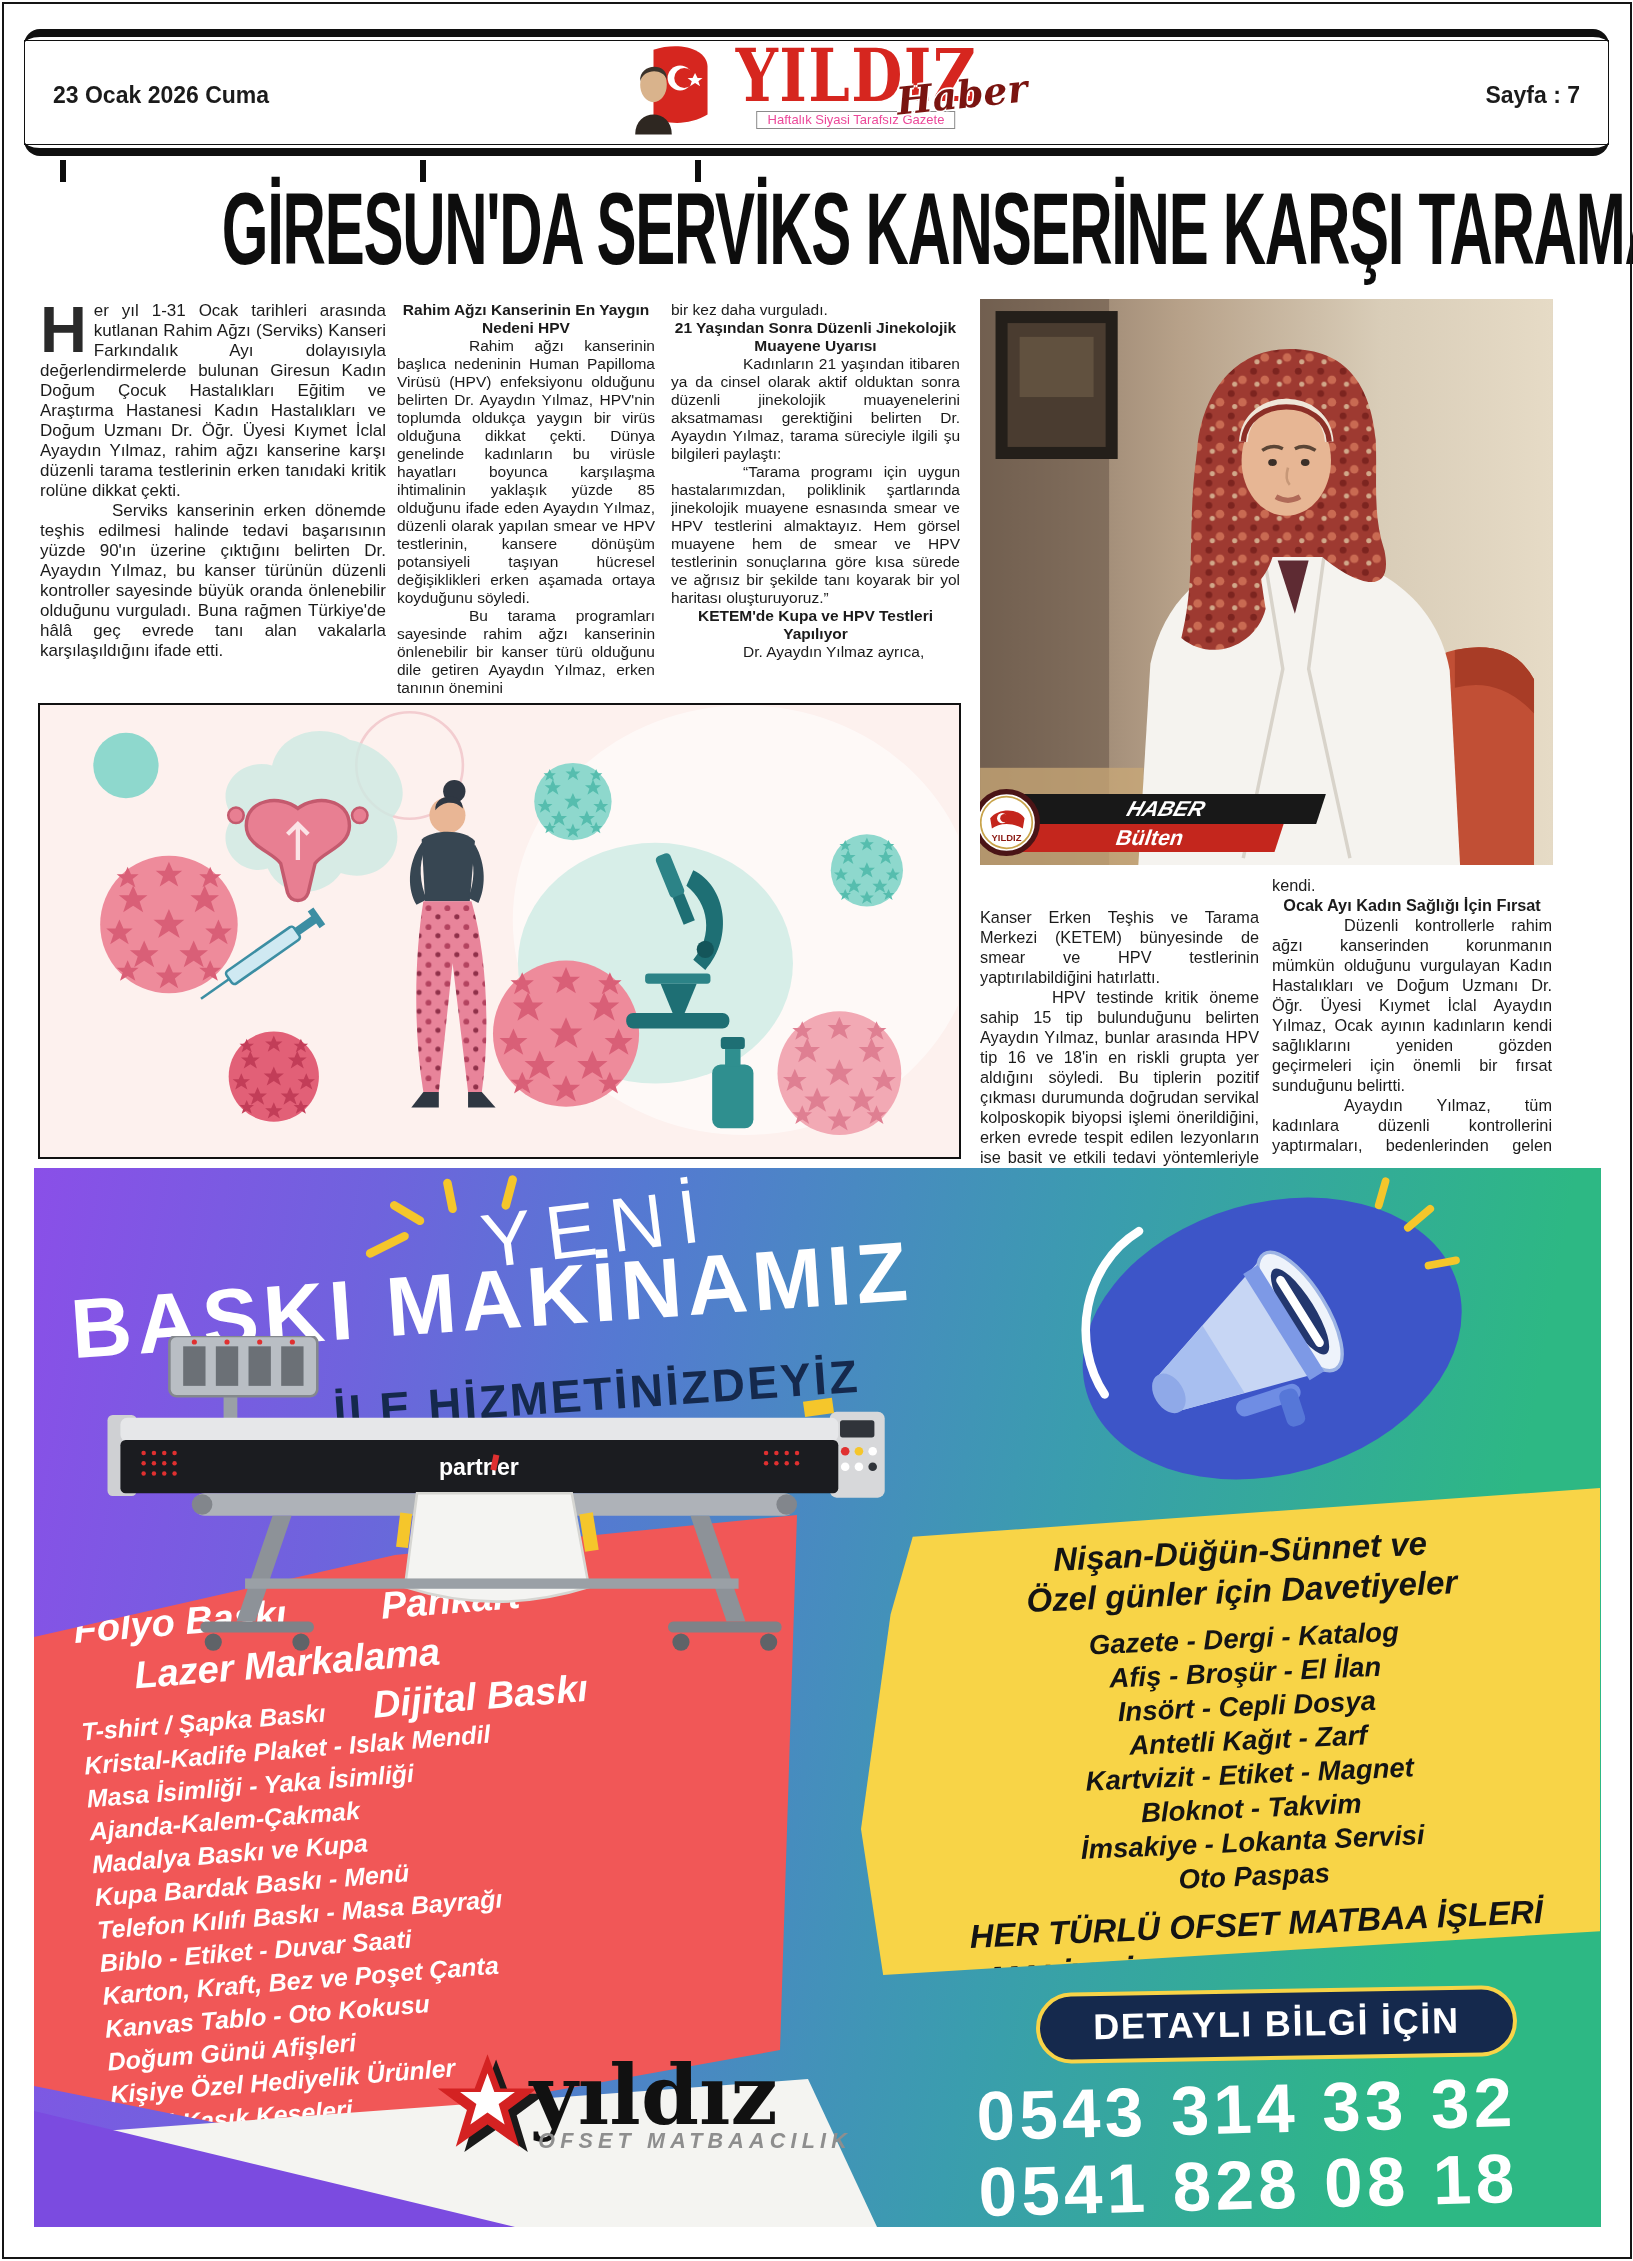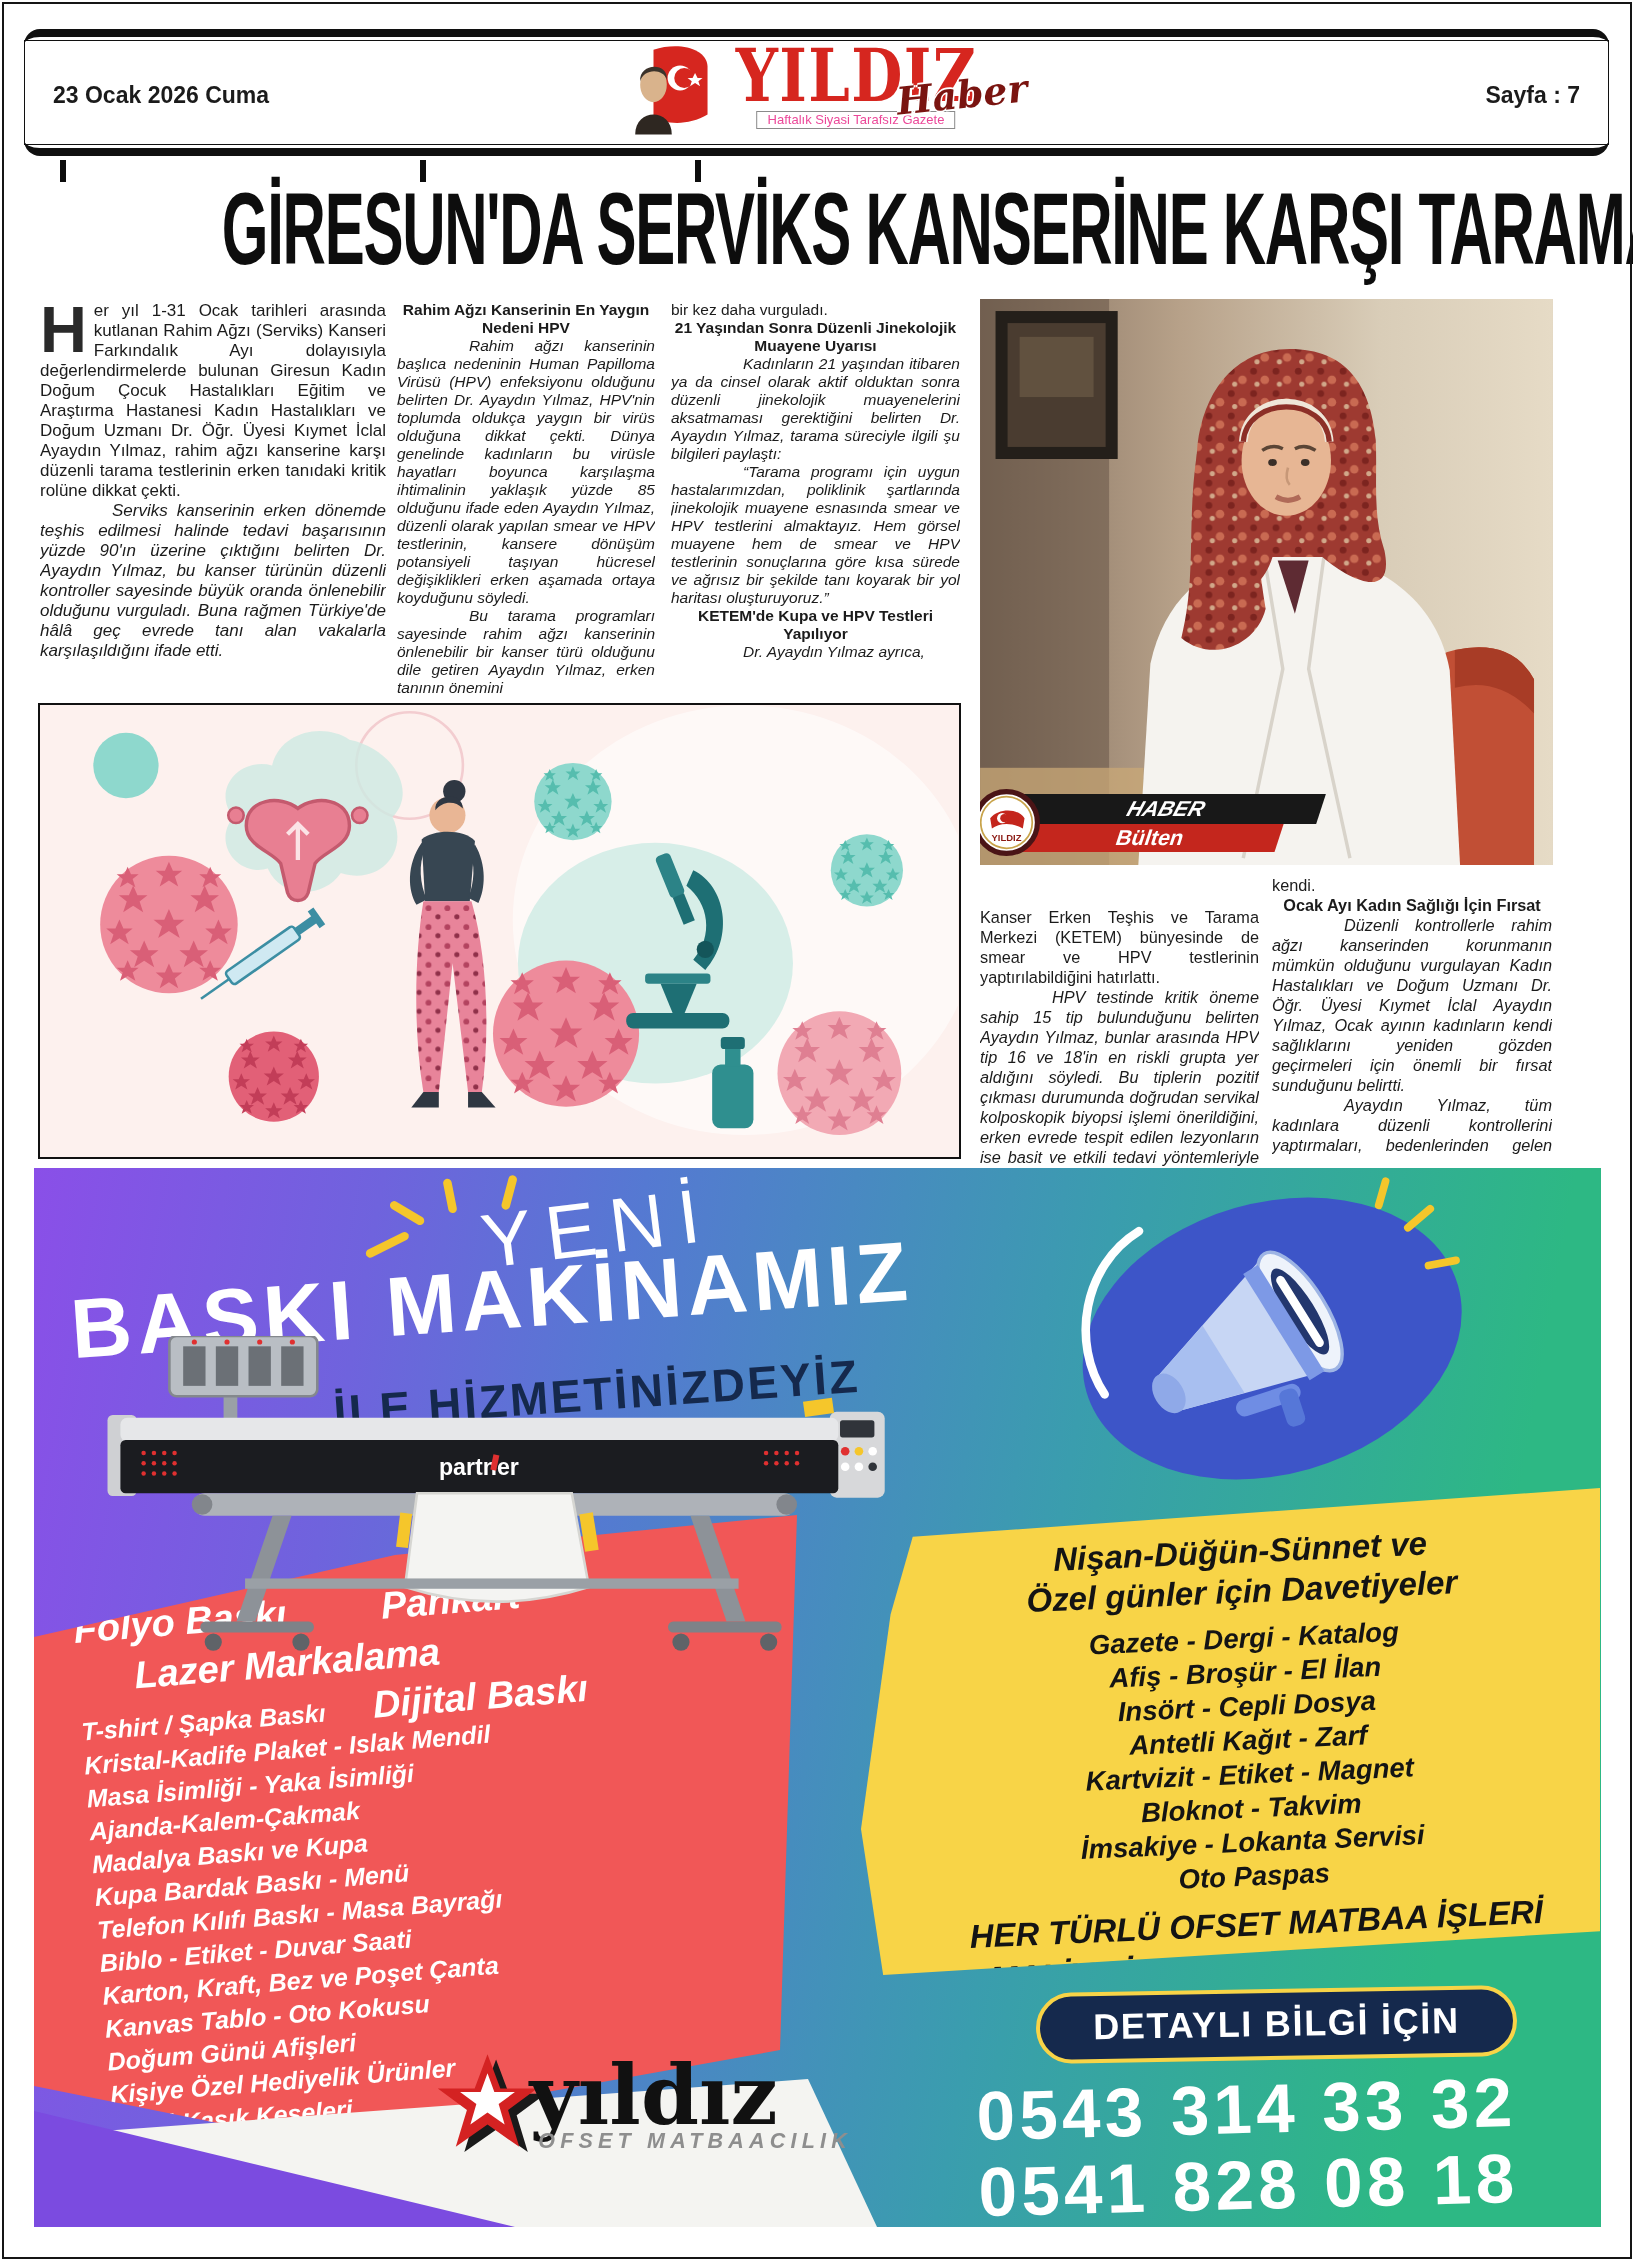--- a/index.html
+++ b/index.html
@@ -25,21 +25,21 @@
   .tick{position:absolute;width:6px;height:22.4px;background:#0d0d0d;top:160px;}
 
   
   .headline{position:absolute;left:34px;top:169px;width:1565px;margin:0;text-align:center;
             font-size:79px;font-weight:bold;color:var(--headline_black);letter-spacing:-1.7px;
             white-space:nowrap;transform:scale(.76,1.30);transform-origin:50% 0;}
 
   
   .col{position:absolute;text-align:justify;overflow:hidden;}
   .col p{margin:0;}
-  .col p.ind{text-indent:72px;font-style:italic;}
+  .col p.ind{text-indent:72px;}
   .c1{left:40px;top:301px;width:346px;height:399px;font-size:17px;line-height:20px;}
   .c2{left:397px;top:301px;width:258px;height:399px;font-size:15.5px;line-height:18px;}
   .c3{left:671px;top:301px;width:289px;height:401px;font-size:15.5px;line-height:18px;}
   .c4{left:980px;top:875px;width:279px;height:284px;font-size:16.3px;line-height:20px;margin-top:32px;}
   .c5{left:1272px;top:875px;width:280px;height:284px;font-size:16.3px;line-height:20px;}
   .colhead{font-weight:bold;text-align:center;text-indent:0 !important;}
   .dropcap{float:left;font-size:65px;line-height:52px;font-weight:bold;padding:3.4px 6.9px 0 0;color:#2a2a2a;}
 
   .photo{position:absolute;left:980px;top:299px;width:573px;height:566px;overflow:hidden;background:#cbbfae;}
   .badge{position:absolute;left:-6.9px;bottom:8.6px;display:flex;align-items:center;z-index:3;}

